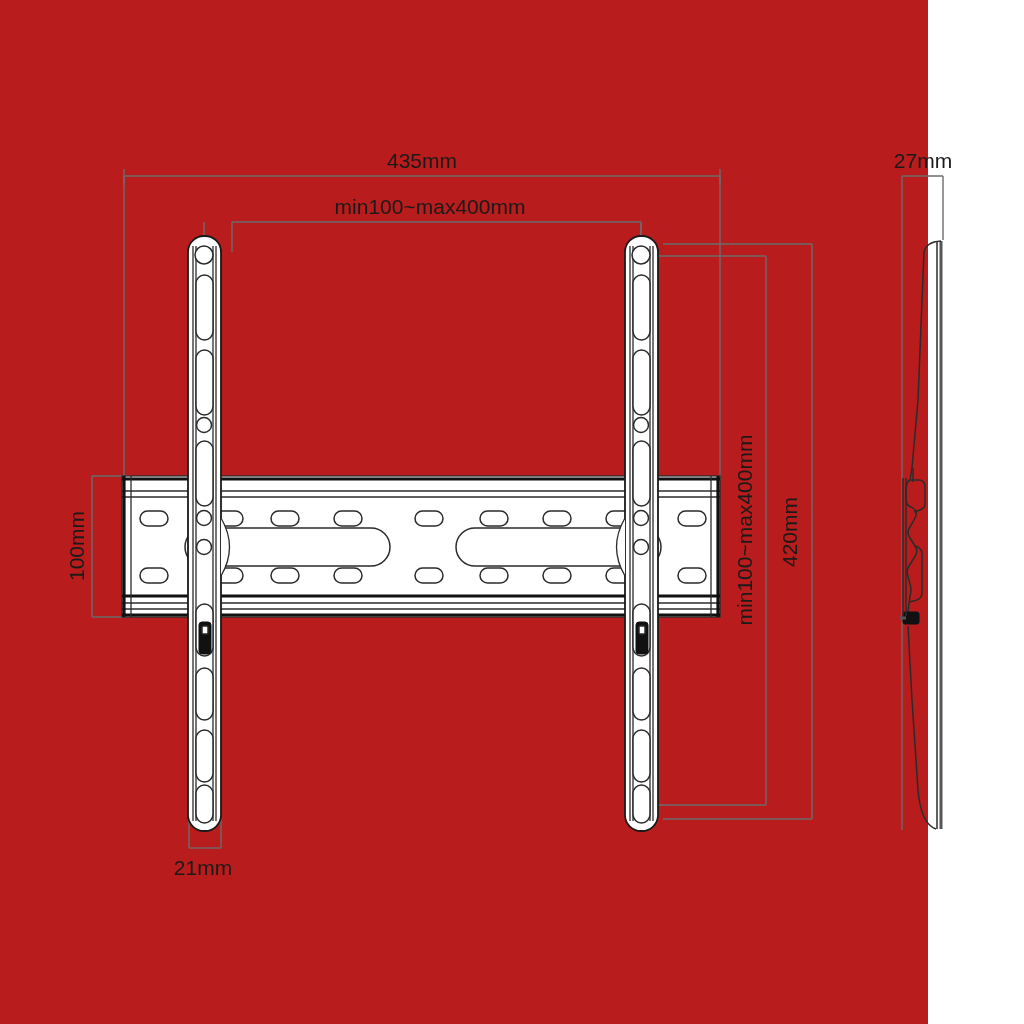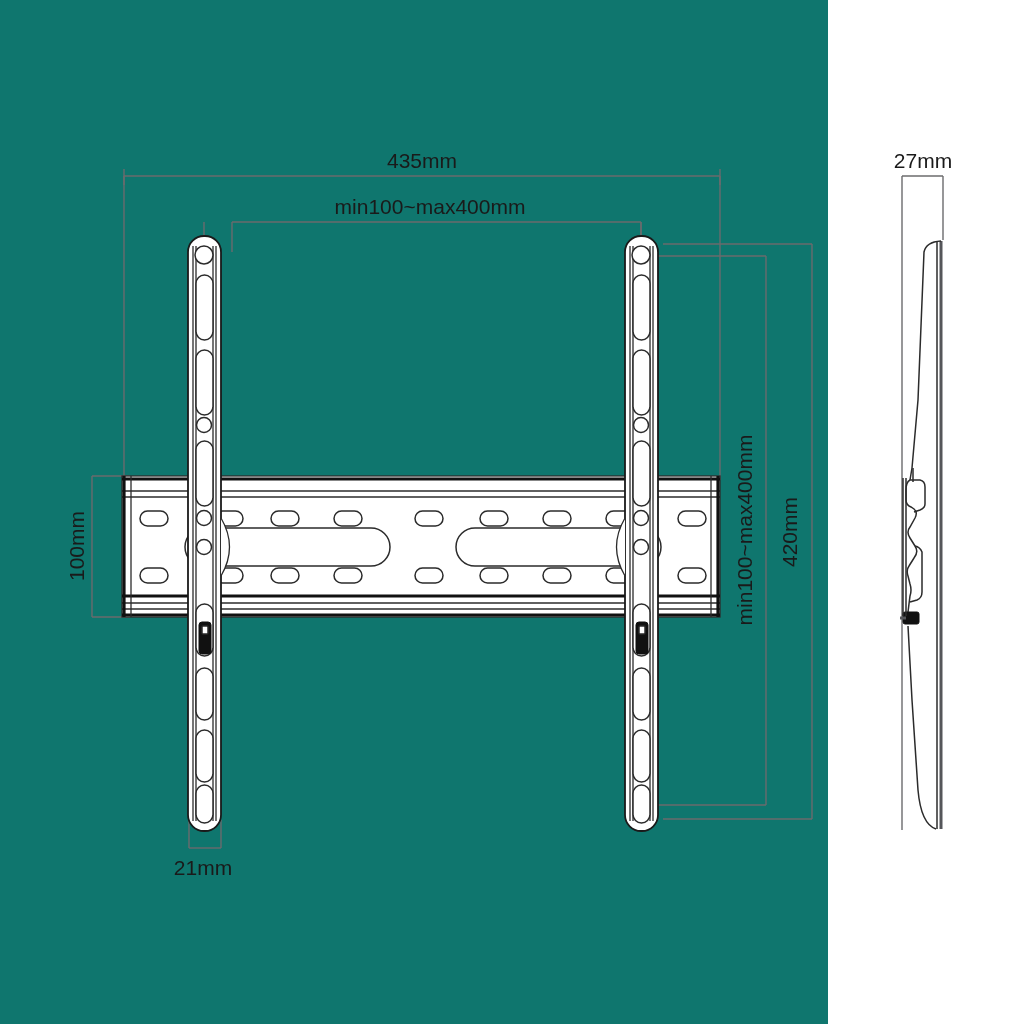--- a/index.html
+++ b/index.html
@@ -8,23 +8,23 @@
     background: #ffffff;
   }
   body {
     width: 1024px;
     height: 1024px;
     font-family: "Liberation Sans", sans-serif;
     overflow: hidden;
   }
   #drawing-root {
     position: relative;
-    width: 828px;
+    width: 928px;
     height: 1024px;
-    background: #0f766e;
+    background: #b91c1c;
   }
   svg.dwg {
     position: absolute;
     top: 0;
     left: 0;
     width: 1024px;
     height: 1024px;
     display: block;
   }
   .dim-label {

